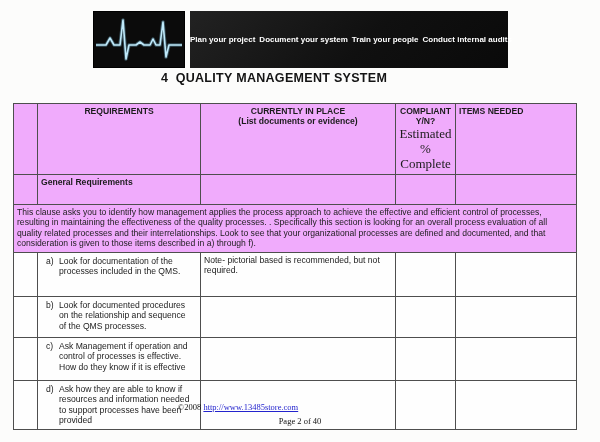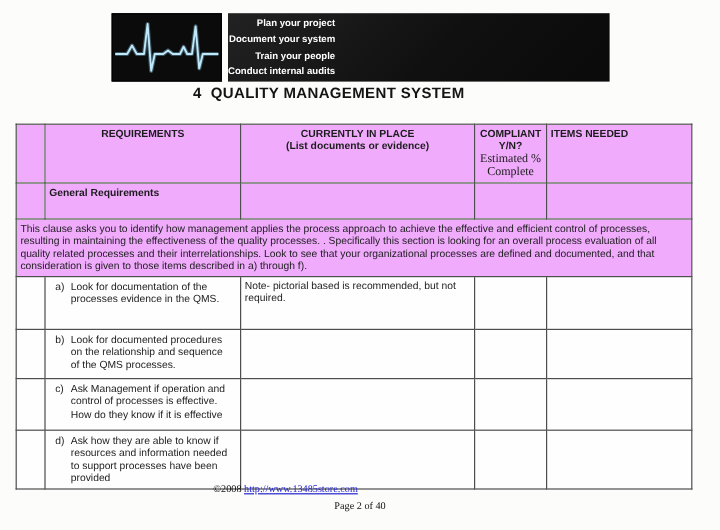--- a/index.html
+++ b/index.html
@@ -18,21 +18,21 @@
   .banner{
     position:absolute;left:190px;top:11px;width:318px;height:57px;
     background:linear-gradient(135deg,#222 0%,#101010 55%,#0a0a0a 100%);
     box-sizing:border-box;display:flex;justify-content:space-between;align-items:center;
   }
   .brand-block{padding-left:12px;line-height:1;}
   .brand{font-size:21px;color:#ffffff;letter-spacing:0.2px;white-space:nowrap;}
   .brand .bold{font-weight:bold;color:#fff;}
   .brand .rest{font-weight:400;color:#d6d6d6;}
   .tagline{font-size:7px;color:#9e9e9e;margin-top:2px;letter-spacing:0.4px;}
-  .menu{display:flex;flex-direction:column;justify-content:center;text-align:right;padding-right:7px;gap:4px;}
+  .menu{display:flex;justify-content:center;text-align:right;padding-right:7px;gap:4px;}
   .menu-item{color:#ffffff;font-size:8px;font-weight:bold;line-height:9.5px;white-space:nowrap;}
 
   .page-title{
     position:absolute;top:71px;left:0;width:548px;text-align:center;
     font-size:12.5px;font-weight:bold;color:#141414;white-space:pre;letter-spacing:0.3px;
   }
 
   
   table.audit{
     position:absolute;left:13px;top:103px;width:563px;
@@ -41,21 +41,21 @@
   table.audit td{
     border:1px solid #4e4e4e;vertical-align:top;box-sizing:border-box;
     font-size:8.6px;color:#1c1c1c;line-height:1.22;padding:2px 3px;
     overflow:hidden;
   }
   .g{background:#f0abfc;}
   .w{background:#fefefe;}
   .hdr{font-weight:bold;font-size:9px;text-align:center;padding-top:4px;}
   .hdr-left{text-align:left;padding-left:4px;}
   .compliant-sub{
-    font-family:"Liberation Serif",serif;font-weight:normal;font-size:10px;line-height:1.15;
+    font-family:"Liberation Serif",serif;font-weight:normal;font-size:13px;line-height:1.15;
   }
   .section-head{
     font-weight:bold;font-size:9.2px;color:#2336b4;padding-left:3px;padding-top:2px;
   }
   .clause{
     font-size:8.8px;color:#3c5a86;padding:3px 5px 4px 5px;line-height:1.25;text-align:left;
   }
   .req{display:flex;padding:1px 2px 1px 5px;}
   .req .lbl{flex:0 0 13px;}
   .req .txt{flex:1;}
@@ -129,21 +129,21 @@
 
   <tr style="height:48px">
     <td class="g clause" colspan="5">This clause asks you to identify how management applies the process approach to achieve the effective and efficient control of processes, resulting in maintaining the effectiveness of the quality processes. . Specifically this section is looking for an overall process evaluation of all quality related processes and their interrelationships.  Look to see that your organizational processes are defined and documented, and that consideration is given to those items described in a) through f).</td>
   </tr>
 
   <tr style="height:44px">
     <td class="w"></td>
     <td class="w">
       <div class="req">
         <span class="lbl">a)</span>
-        <span class="txt">Look for documentation of the processes evidence in the QMS.</span>
+        <span class="txt">Look for documentation of the processes included in the QMS.</span>
       </div>
     </td>
     <td class="w note">Note- pictorial based is recommended, but not required.</td>
     <td class="w"></td>
     <td class="w"></td>
   </tr>
 
   <tr style="height:41px">
     <td class="w"></td>
     <td class="w">

